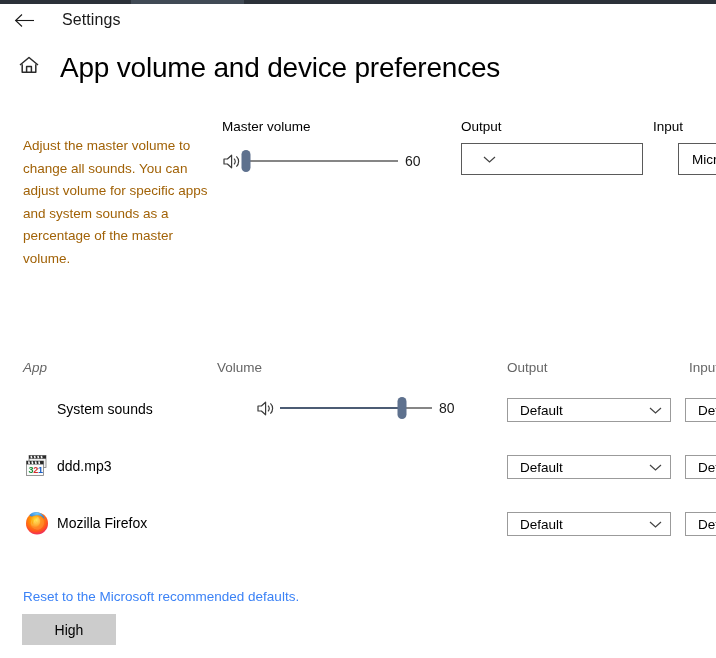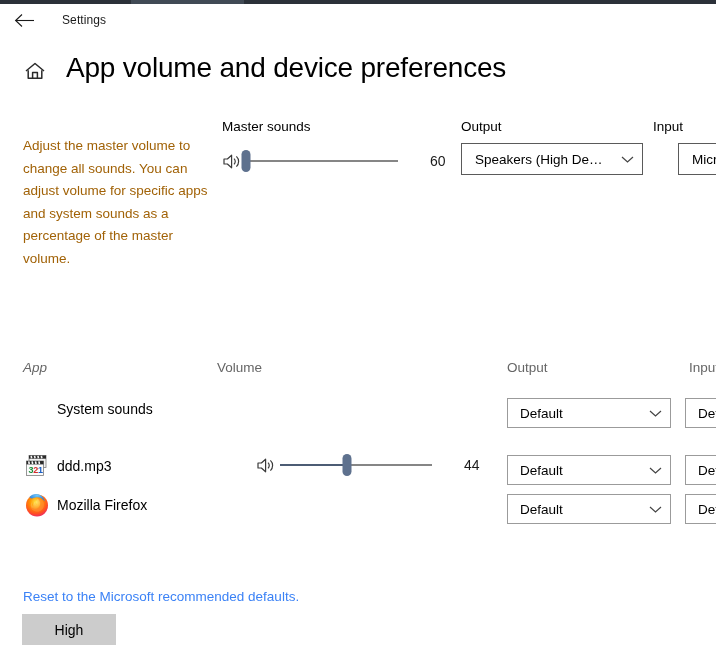--- a/index.html
+++ b/index.html
@@ -37,32 +37,32 @@
     display: flex;
     align-items: center;
   }
   .back-btn {
     width: 44px; height: 30px;
     display: flex; align-items: center; justify-content: center;
     margin-left: 2px;
   }
   .back-btn svg { display: block; }
   .app-title {
-    font-size: 12px;
+    font-size: 16px;
     color: #1a1a1a;
     margin-left: 16px;
     letter-spacing: 0.1px;
   }
 
   
   .heading-row {
     position: absolute;
-    top: 52px; left: 22px;
-    display: flex;
-    align-items: flex-end;
+    top: 52px; left: 16px;
+    display: flex;
+    align-items: flex-start;
   }
   .home-icon {
     width: 26px; height: 26px;
     display: flex; align-items: center; justify-content: center;
     margin-right: 18px;
   }
   .page-title {
     font-size: 28px;
     font-weight: 400;
     color: #000000;
@@ -138,21 +138,21 @@
     position: absolute;
     top: 50%;
     width: 9px; height: 22px;
     border-radius: 5px;
     background: #5e718e;
     transform: translate(-50%, -50%);
   }
   .slider-value {
     font-size: 14px;
     color: #1a1a1a;
-    margin-left: 32px;
+    margin-left: 7px;
     flex: none;
     width: 26px;
     text-align: left;
   }
 
   
   .slider-master {
     top: 150px;
     left: 222px;
   }
@@ -168,21 +168,21 @@
     color: #000000;
   }
   .combo-main {
     border: 1px solid #5a5a5a;
     height: 32px;
     padding-left: 13px;
     padding-right: 8px;
   }
   .combo-row {
     border: 1px solid #9b9b9b;
-    height: 30px;
+    height: 24px;
     padding-left: 12px;
     padding-right: 8px;
   }
   .combo-text {
     flex: 1;
     white-space: nowrap;
     overflow: hidden;
   }
   .chev {
     flex: none;
@@ -281,42 +281,41 @@
       <path d="M2 10 L11 2.5 L20 10" fill="none" stroke="#2b2b2b" stroke-width="1.5" stroke-linejoin="round"></path>
       <path d="M4.2 9.2 L4.2 17.2 L17.8 17.2 L17.8 9.2" fill="none" stroke="#2b2b2b" stroke-width="1.5" stroke-linejoin="round"></path>
       <path d="M8.6 17.2 L8.6 11.6 L13.4 11.6 L13.4 17.2" fill="none" stroke="#2b2b2b" stroke-width="1.5" stroke-linejoin="round"></path>
     </svg>
   </span>
   <div class="page-title">App volume and device preferences</div>
 </div>
 
 <div class="desc">Adjust the master volume to change all sounds. You can adjust volume for specific apps and system sounds as a percentage of the master volume.</div>
 
-<div class="col-label master-vol-label">Master sounds</div>
+<div class="col-label master-vol-label">Master volume</div>
 <div class="col-label master-out-label">Output</div>
 <div class="col-label master-in-label">Input</div>
 
 <div class="slider slider-master">
   <span class="spk-icon">
     <svg width="20" height="17" viewBox="0 0 20 17">
       <path d="M2 6 L5.4 6 L9.6 2.2 L9.6 14.8 L5.4 11 L2 11 Z" fill="none" stroke="#3a3a3a" stroke-width="1.2" stroke-linejoin="round"></path>
       <path d="M12 5.6 A4 4 0 0 1 12 11.4" fill="none" stroke="#3a3a3a" stroke-width="1.2"></path>
       <path d="M14.4 3.4 A7 7 0 0 1 14.4 13.6" fill="none" stroke="#3a3a3a" stroke-width="1.2"></path>
     </svg>
   </span>
   <span class="track-wrap">
     <span class="track-bg"></span>
     <span class="track-fill"></span>
     <span class="thumb"></span>
   </span>
   <span class="slider-value">60</span>
 </div>
 
 <div class="combo combo-main combo-out-master">
-  <span class="combo-text">Speakers (High De…</span>
   <span class="chev">
     <svg width="13" height="9" viewBox="0 0 13 9">
         <path d="M1 2 L6.5 7 L12 2" fill="none" stroke="#444" stroke-width="1.2"></path>
       </svg>
   </span>
 </div>
 
 <div class="combo combo-main combo-in-master">
   <span class="combo-text">Microph</span>
 
@@ -325,20 +324,35 @@
 <div class="col-label muted hdr-app">App</div>
 <div class="col-label muted hdr-volume">Volume</div>
 <div class="col-label muted hdr-out">Output</div>
 <div class="col-label muted hdr-in">Input</div>
 
 <div id="app-rows">
     <div class="app-row" style="top: 380px;">
       <div class="app-name-cell">
         <span class="app-icon empty"></span>
         <span class="app-name">System sounds</span>
+      </div>
+      <div class="slider row-slider">
+        <span class="spk-icon">
+          <svg width="20" height="17" viewBox="0 0 20 17">
+            <path d="M2 6 L5.4 6 L9.6 2.2 L9.6 14.8 L5.4 11 L2 11 Z" fill="none" stroke="#3a3a3a" stroke-width="1.2" stroke-linejoin="round"></path>
+            <path d="M12 5.6 A4 4 0 0 1 12 11.4" fill="none" stroke="#3a3a3a" stroke-width="1.2"></path>
+            <path d="M14.4 3.4 A7 7 0 0 1 14.4 13.6" fill="none" stroke="#3a3a3a" stroke-width="1.2"></path>
+          </svg>
+        </span>
+        <span class="track-wrap">
+          <span class="track-bg"></span>
+          <span class="track-fill" style="width:80%"></span>
+          <span class="thumb" style="left:80%"></span>
+        </span>
+        <span class="slider-value">80</span>
       </div>
       <div class="combo combo-row row-combo-out" style="top:18px">
         <span class="combo-text">Default</span>
         <span class="chev">
           <svg width="13" height="9" viewBox="0 0 13 9">
             <path d="M1 2 L6.5 7 L12 2" fill="none" stroke="#444" stroke-width="1.2"></path>
           </svg>
         </span>
       </div>
       <div class="combo combo-row row-combo-in" style="top:18px">
@@ -361,48 +375,33 @@
             <rect x="7.6" y="8.4" width="1.6" height="2.6" fill="#fbfbfb" transform="rotate(-12 8.4 9.7)"></rect>
             <rect x="11" y="8.4" width="1.6" height="2.6" fill="#fbfbfb" transform="rotate(-12 11.8 9.7)"></rect>
             <rect x="14.4" y="8.4" width="1.6" height="2.6" fill="#fbfbfb" transform="rotate(-12 15.2 9.7)"></rect>
             <text x="4.4" y="20.4" font-family="Liberation Sans, sans-serif" font-size="9" font-weight="bold" fill="#1b8f3a">3</text>
             <text x="9.2" y="20.4" font-family="Liberation Sans, sans-serif" font-size="9" font-weight="bold" fill="#d12c2c">2</text>
             <text x="14" y="20.4" font-family="Liberation Sans, sans-serif" font-size="9" font-weight="bold" fill="#1b5fc4">1</text>
           </svg>
         </span>
         <span class="app-name">ddd.mp3</span>
       </div>
-      <div class="slider row-slider">
-        <span class="spk-icon">
-          <svg width="20" height="17" viewBox="0 0 20 17">
-            <path d="M2 6 L5.4 6 L9.6 2.2 L9.6 14.8 L5.4 11 L2 11 Z" fill="none" stroke="#3a3a3a" stroke-width="1.2" stroke-linejoin="round"></path>
-            <path d="M12 5.6 A4 4 0 0 1 12 11.4" fill="none" stroke="#3a3a3a" stroke-width="1.2"></path>
-            <path d="M14.4 3.4 A7 7 0 0 1 14.4 13.6" fill="none" stroke="#3a3a3a" stroke-width="1.2"></path>
-          </svg>
-        </span>
-        <span class="track-wrap">
-          <span class="track-bg"></span>
-          <span class="track-fill" style="width:44%"></span>
-          <span class="thumb" style="left:44%"></span>
-        </span>
-        <span class="slider-value">44</span>
-      </div>
       <div class="combo combo-row row-combo-out" style="top:18px">
         <span class="combo-text">Default</span>
         <span class="chev">
           <svg width="13" height="9" viewBox="0 0 13 9">
             <path d="M1 2 L6.5 7 L12 2" fill="none" stroke="#444" stroke-width="1.2"></path>
           </svg>
         </span>
       </div>
       <div class="combo combo-row row-combo-in" style="top:18px">
         <span class="combo-text">Def</span>
       </div>
     </div>
-    <div class="app-row" style="top: 476px;">
+    <div class="app-row" style="top: 494px;">
       <div class="app-name-cell">
         <span class="app-icon">
           <svg width="26" height="26" viewBox="0 0 26 26">
             <defs>
               <radialGradient id="ffbody" cx="45%" cy="35%" r="75%">
                 <stop offset="0%" stop-color="#ffe74a"></stop>
                 <stop offset="35%" stop-color="#ff9500"></stop>
                 <stop offset="70%" stop-color="#ff4f22"></stop>
                 <stop offset="100%" stop-color="#e31587"></stop>
               </radialGradient>

